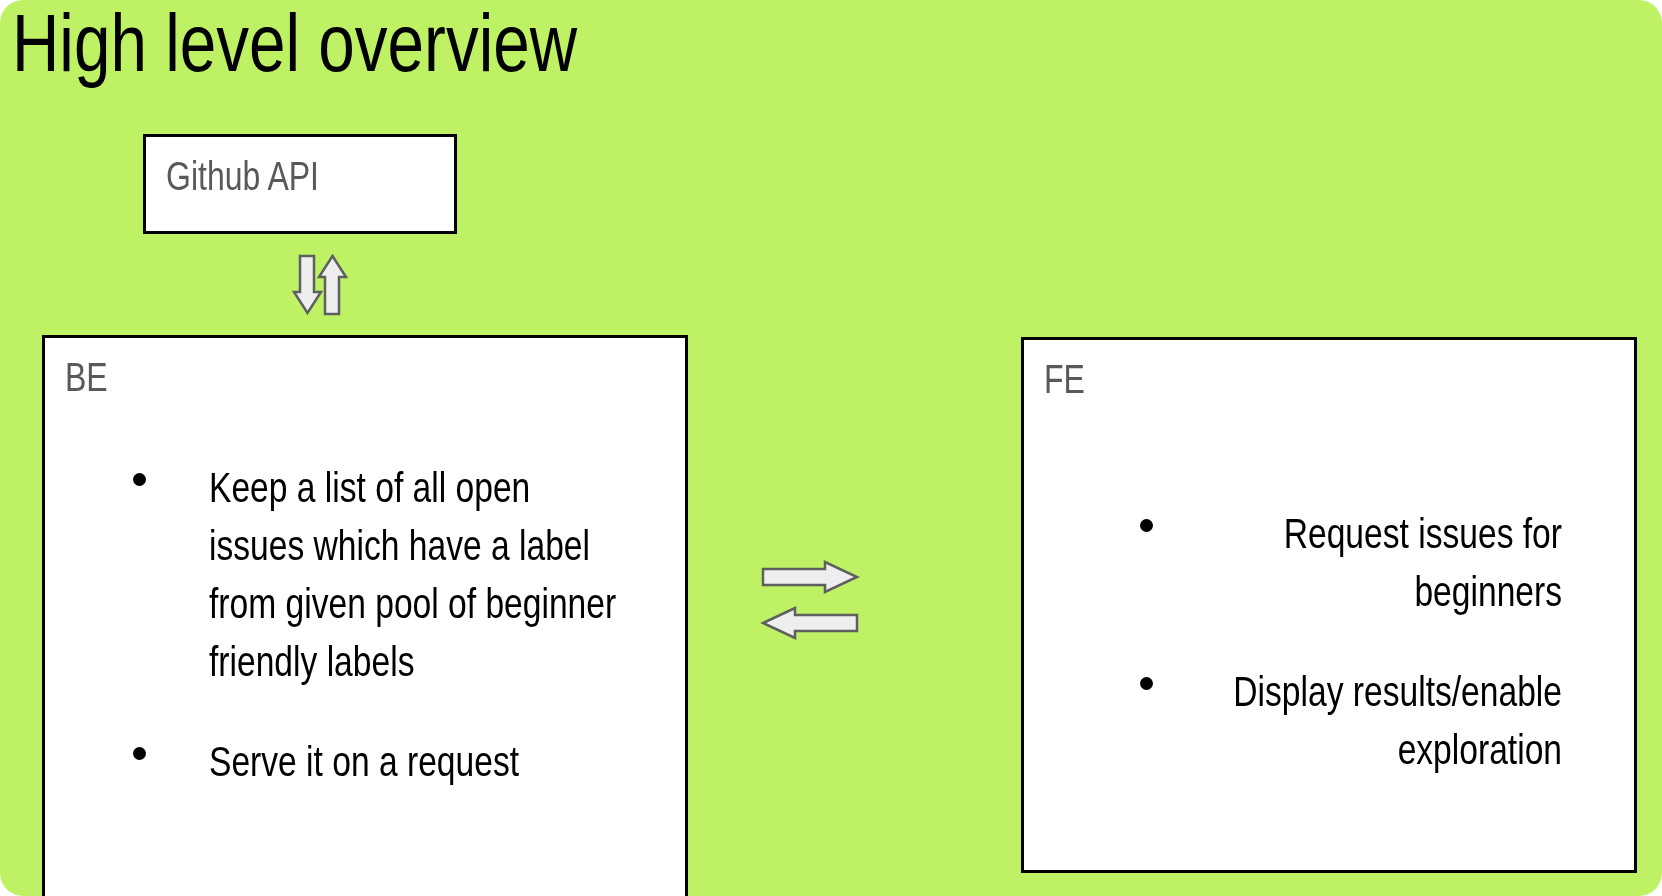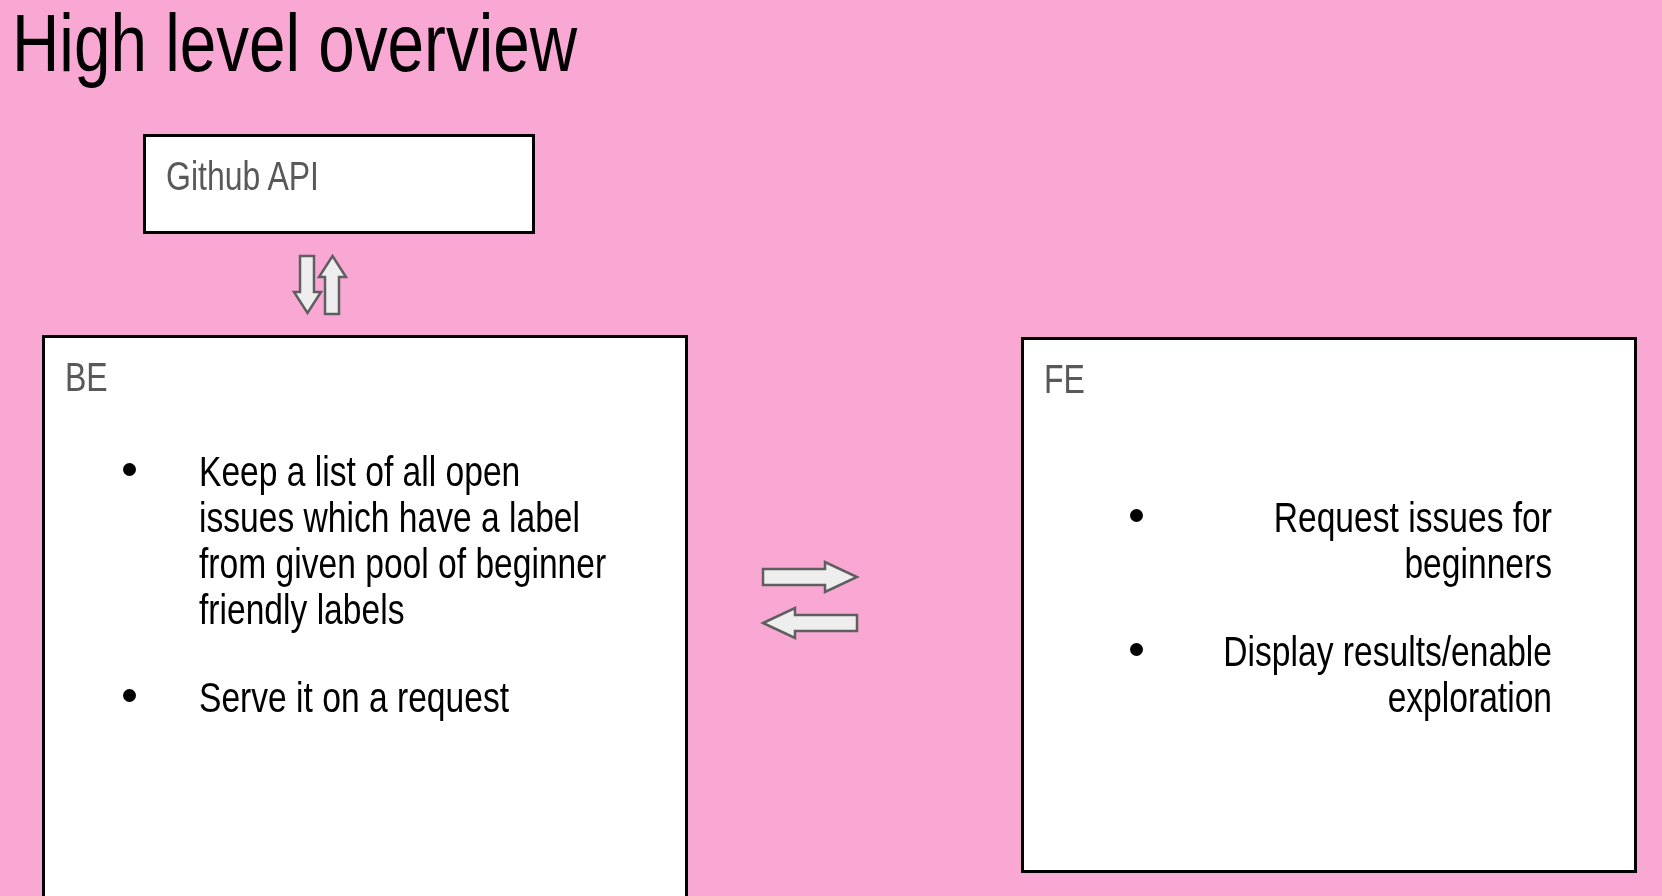--- a/index.html
+++ b/index.html
@@ -5,22 +5,23 @@
   html, body {
     margin: 0;
     padding: 0;
     background: #ffffff;
     font-family: "Liberation Sans", sans-serif;
   }
   .slide {
     position: relative;
     width: 1662px;
     height: 896px;
-    background: #f9a8d4;
+    background: #bef264;
     overflow: hidden;
+    border-radius: 23px;
   }
   
   .squish {
     display: inline-block;
     transform: scaleX(0.8);
     transform-origin: 0 0;
   }
   .title {
     position: absolute;
     left: 12px;
@@ -31,39 +32,39 @@
     line-height: 1.0;
     color: #000000;
     white-space: nowrap;
   }
   .shape-box {
     position: absolute;
     border: 3px solid #000000;
     background: #ffffff;
     box-sizing: border-box;
   }
-  .github-box { left: 143px; top: 134px; width: 392px; height: 100px; }
+  .github-box { left: 143px; top: 134px; width: 314px; height: 100px; }
   .be-box     { left: 42px;   top: 335px; width: 646px; height: 633px; }
   .fe-box     { left: 1021px; top: 337px; width: 616px; height: 536px; }
   .shape-label {
     position: absolute;
     left: 20px;
     top: 15px;
     font-size: 40px;
     line-height: 1.2;
     color: #595959;
     white-space: nowrap;
   }
   .bullets {
     position: absolute;
-    margin: 4px;
+    margin: 14px;
     padding: 0;
     list-style: none;
     font-size: 42px;
-    line-height: 46px;
+    line-height: 58px;
     color: #000000;
   }
   .be-bullets { left: 74px;  top: 107px; }
   .fe-bullets { left: 102px; top: 151px; text-align: right; }
   .bullets li { position: relative; margin: 0 0 42px 0; }
   .bullets li:last-child { margin-bottom: 0; }
   .be-bullets li { padding-left: 76px; }
   .fe-bullets li { padding-left: 70px; }
   .bullets li::before {
     content: "";

